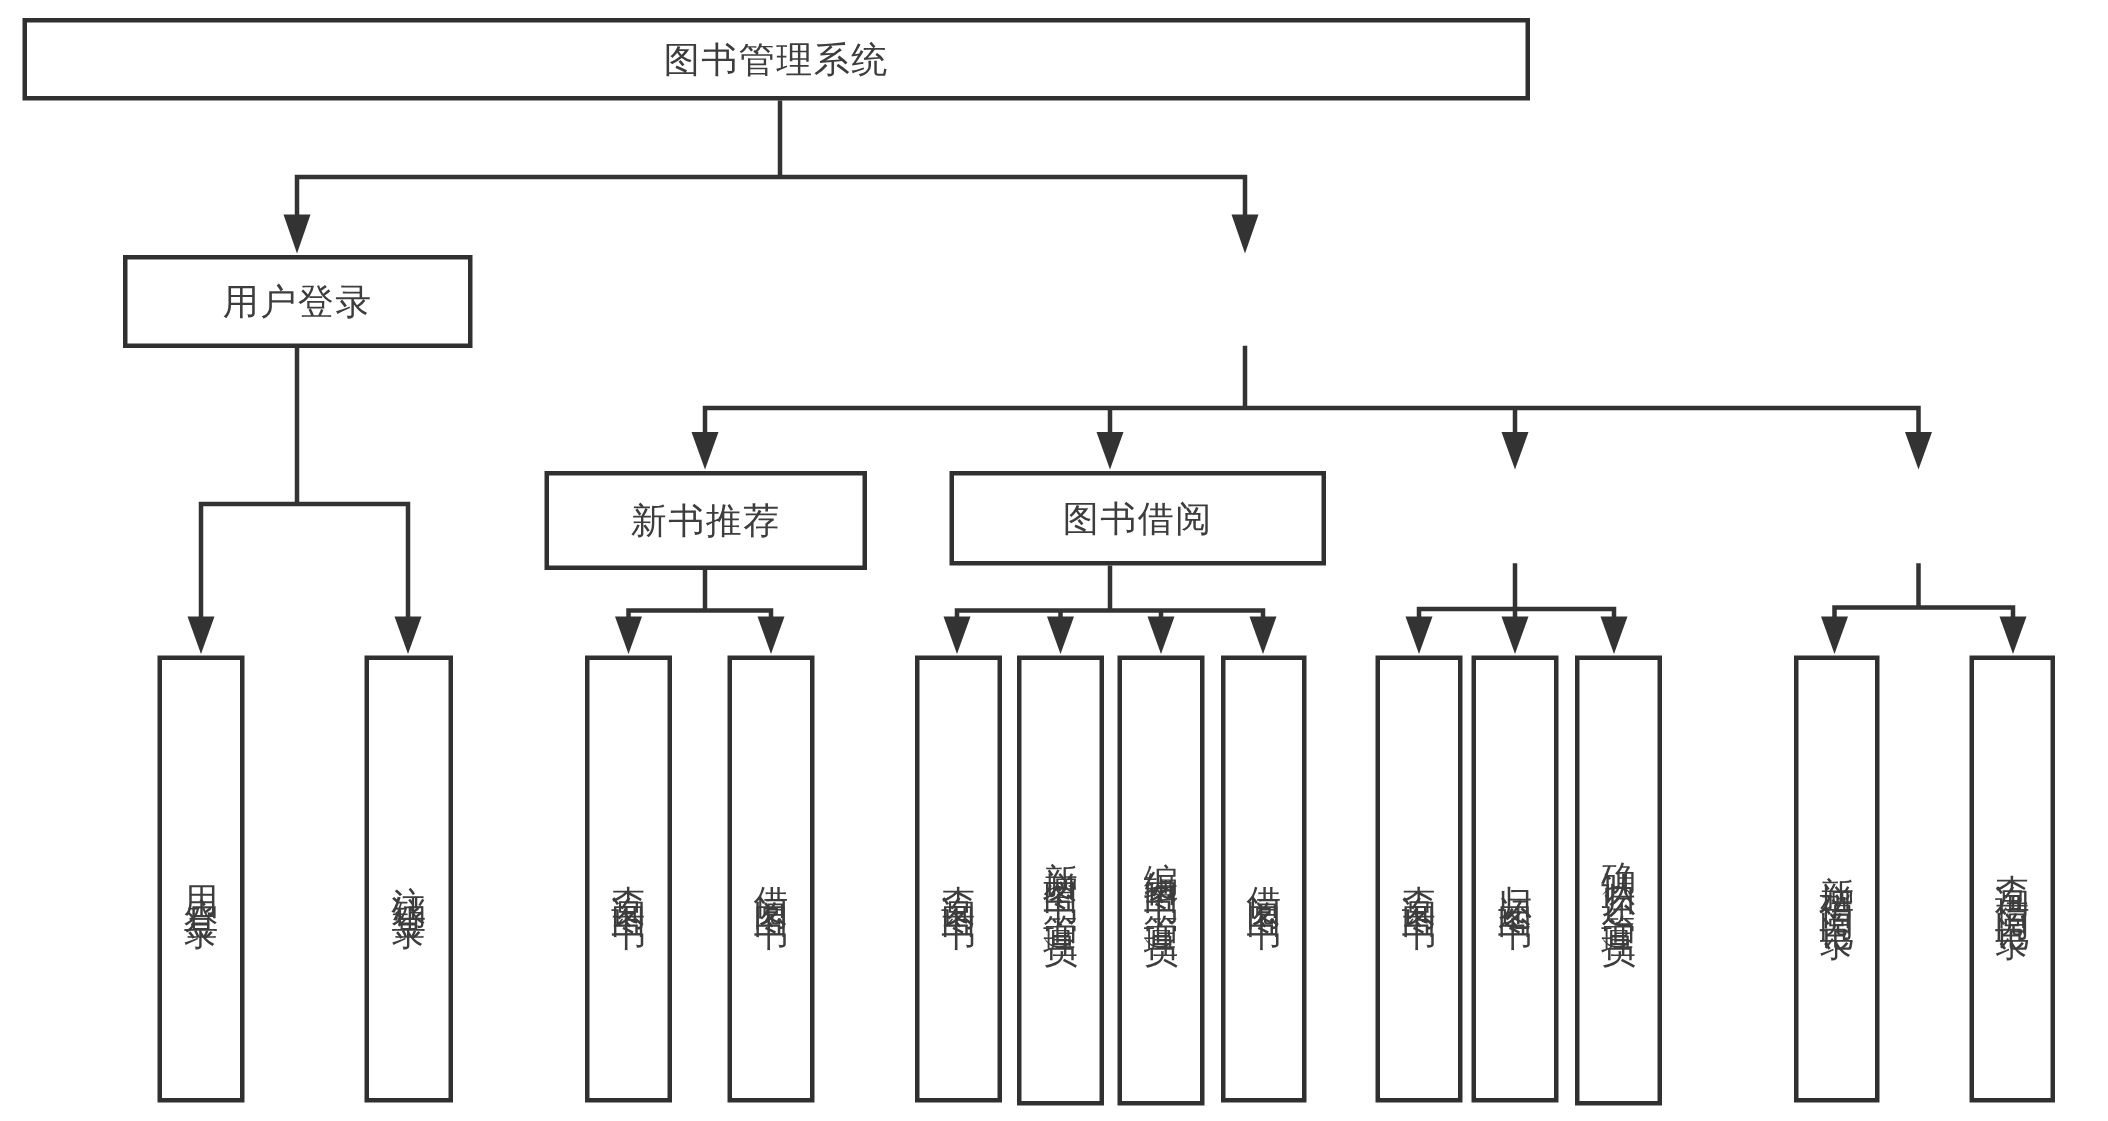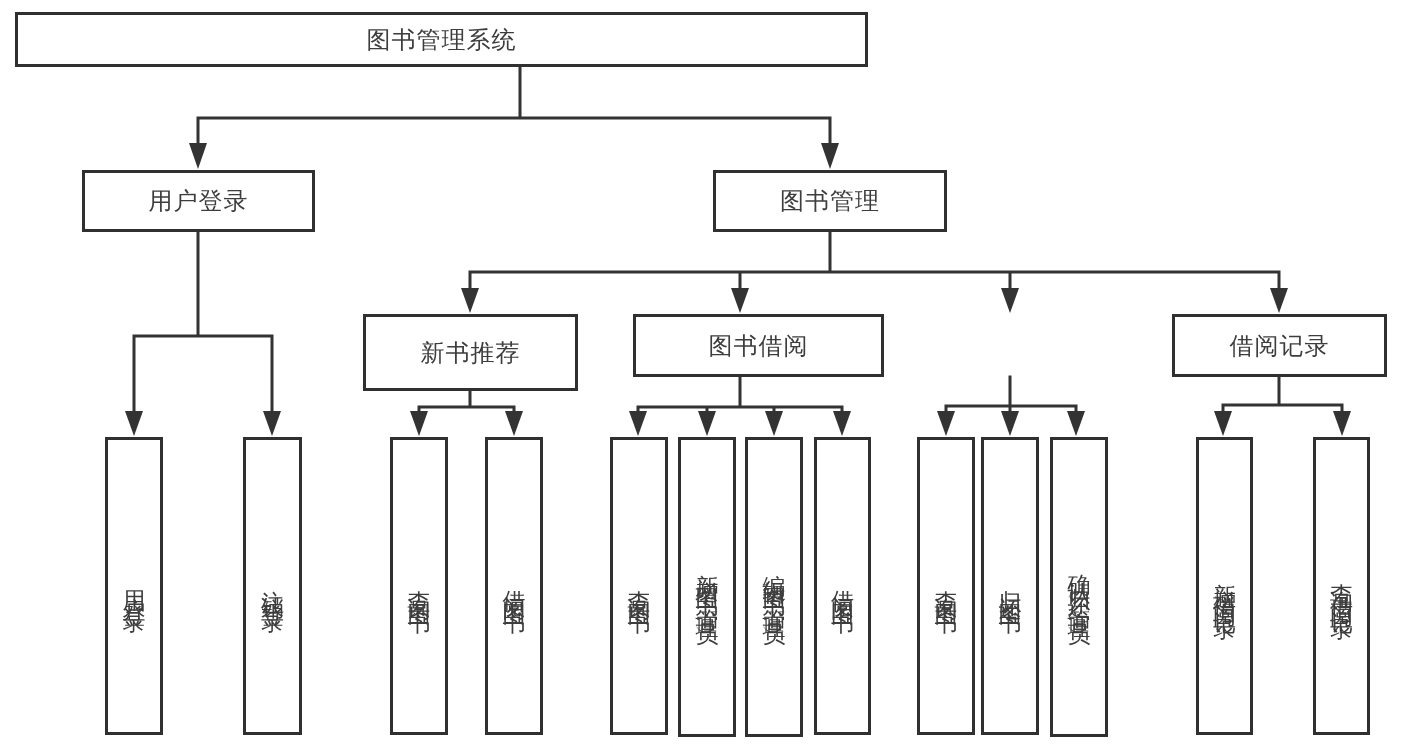--- a/index.html
+++ b/index.html
@@ -78,28 +78,26 @@
       <polygon points="765,411 783,411 774,436"></polygon>
       <polygon points="833,411 851,411 842,436"></polygon>
       <polygon points="937,411 955,411 946,436"></polygon>
       <polygon points="1001,411 1019,411 1010,436"></polygon>
       <polygon points="1067,411 1085,411 1076,436"></polygon>
       <polygon points="1214,411 1232,411 1223,436"></polygon>
       <polygon points="1333,411 1351,411 1342,436"></polygon>
     </g>
   </svg>
 
-  <div class="node h-node" style="left:15px; top:12px; width:853px; height:55px;">图书管理系统</div>
+  <div class="node h-node" style="left:15px; top:12px; width:1005px; height:55px;">图书管理系统</div>
 
   <div class="node h-node" style="left:82px; top:170px; width:233px; height:62px;">用户登录</div>
-  <div class="node h-node" style="left:713px; top:170px; width:234px; height:62px;">图书管理</div>
 
-  <div class="node h-node" style="left:363px; top:314px; width:215px; height:77px;">新书推荐</div>
+  <div class="node h-node" style="left:363px; top:314px; width:215px; height:66px;">新书推荐</div>
   <div class="node h-node" style="left:633px; top:314px; width:251px; height:63px;">图书借阅</div>
-  <div class="node h-node" style="left:1172px; top:314px; width:215px; height:63px;">借阅记录</div>
 
   <div class="node v-node" style="left:105px; top:437px; width:58px; height:298px;">用户登录</div>
   <div class="node v-node" style="left:243px; top:437px; width:59px; height:298px;">注销登录</div>
 
   <div class="node v-node" style="left:390px; top:437px; width:58px; height:298px;">查询图书</div>
   <div class="node v-node" style="left:485px; top:437px; width:58px; height:298px;">借阅图书</div>
 
   <div class="node v-node" style="left:610px; top:437px; width:58px; height:298px;">查询图书</div>
   <div class="node v-node" style="left:678px; top:437px; width:58px; height:300px;">新增图书（管理员）</div>
   <div class="node v-node" style="left:745px; top:437px; width:58px; height:300px;">编辑图书（管理员）</div>

